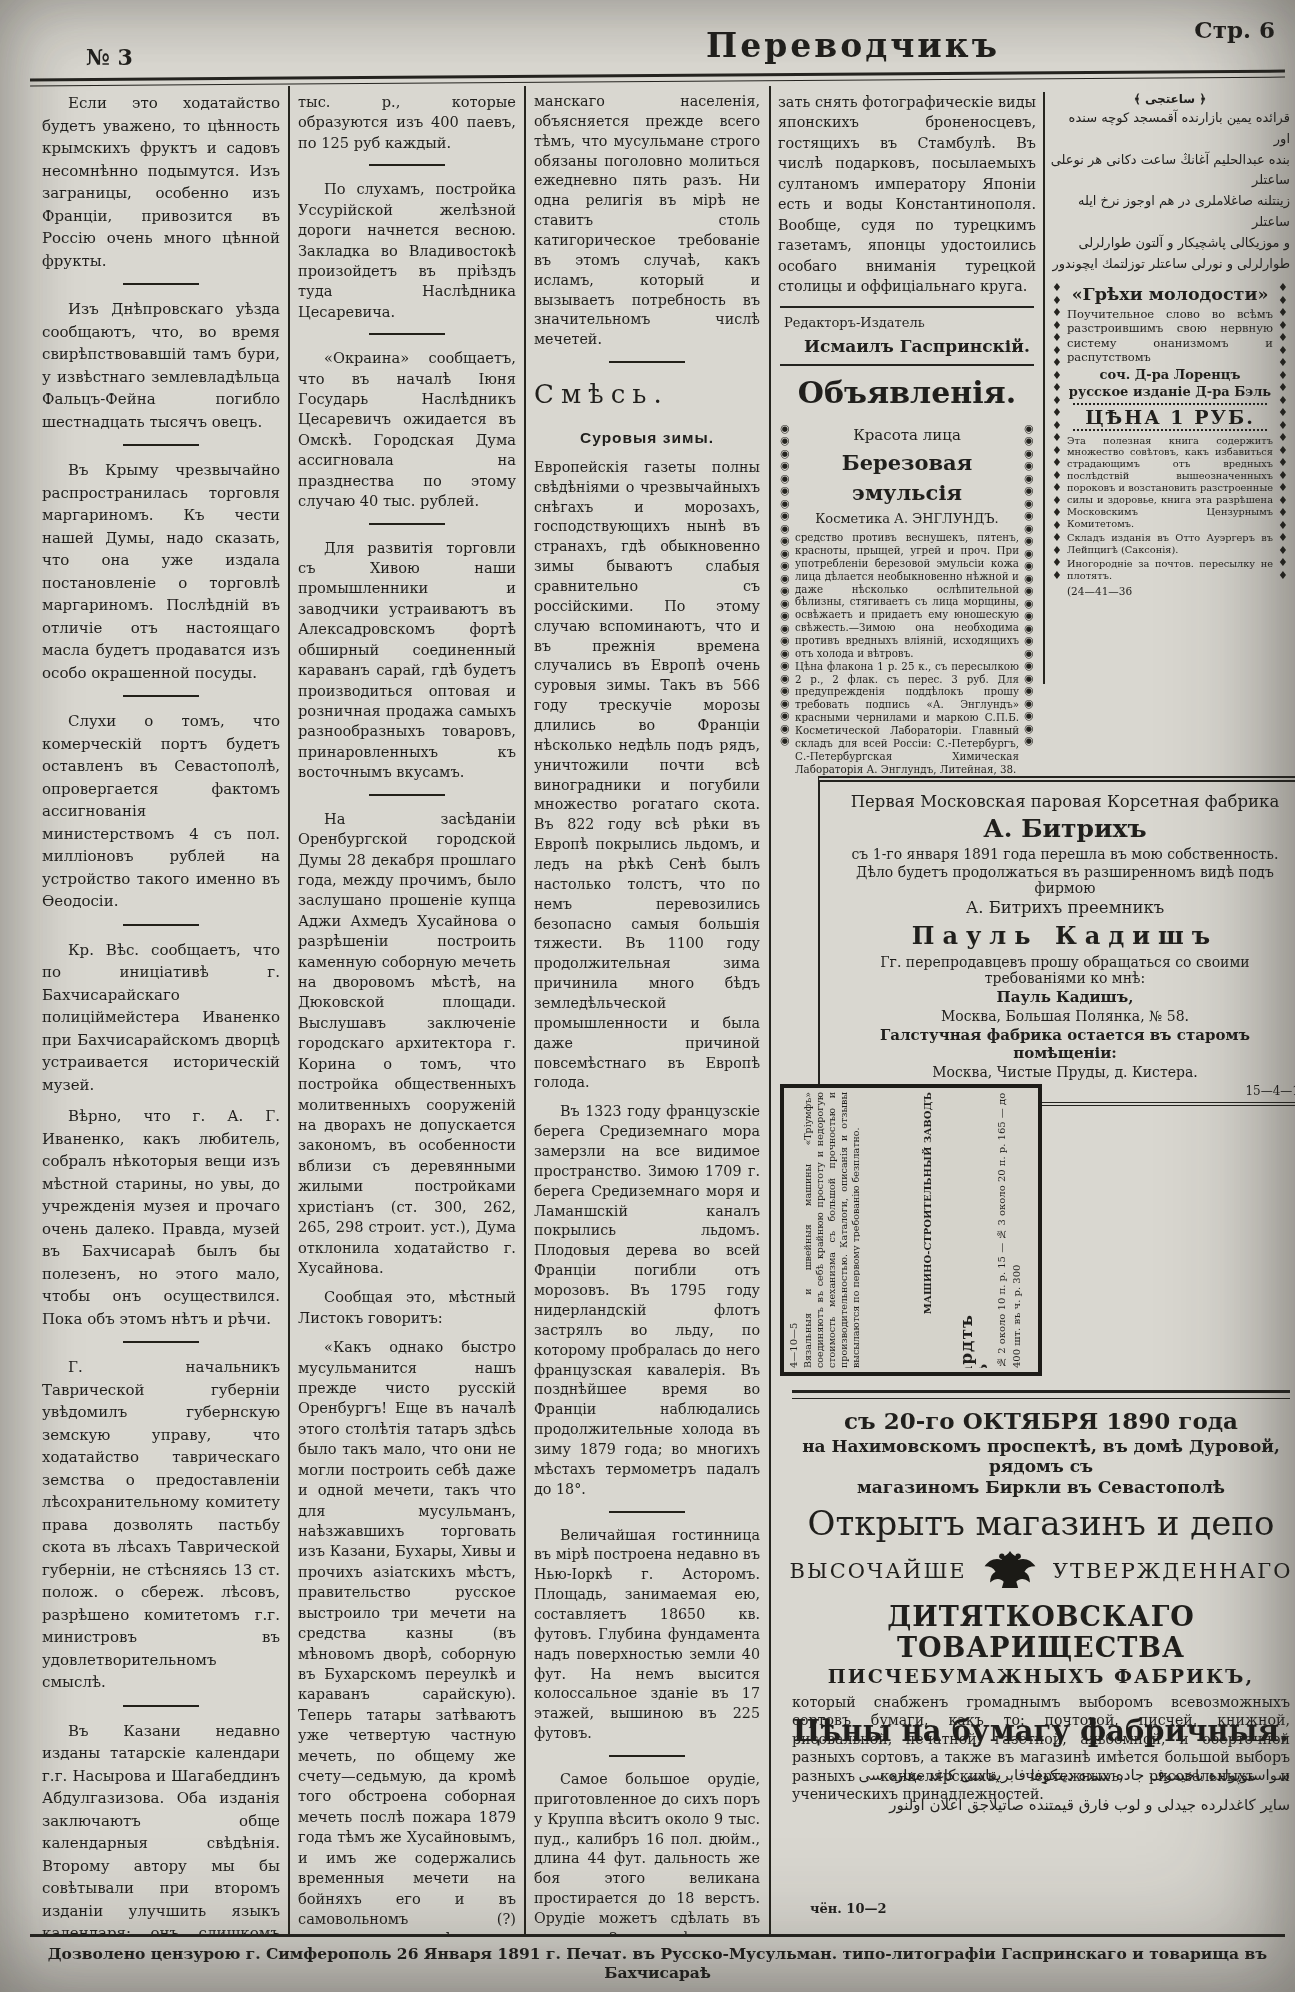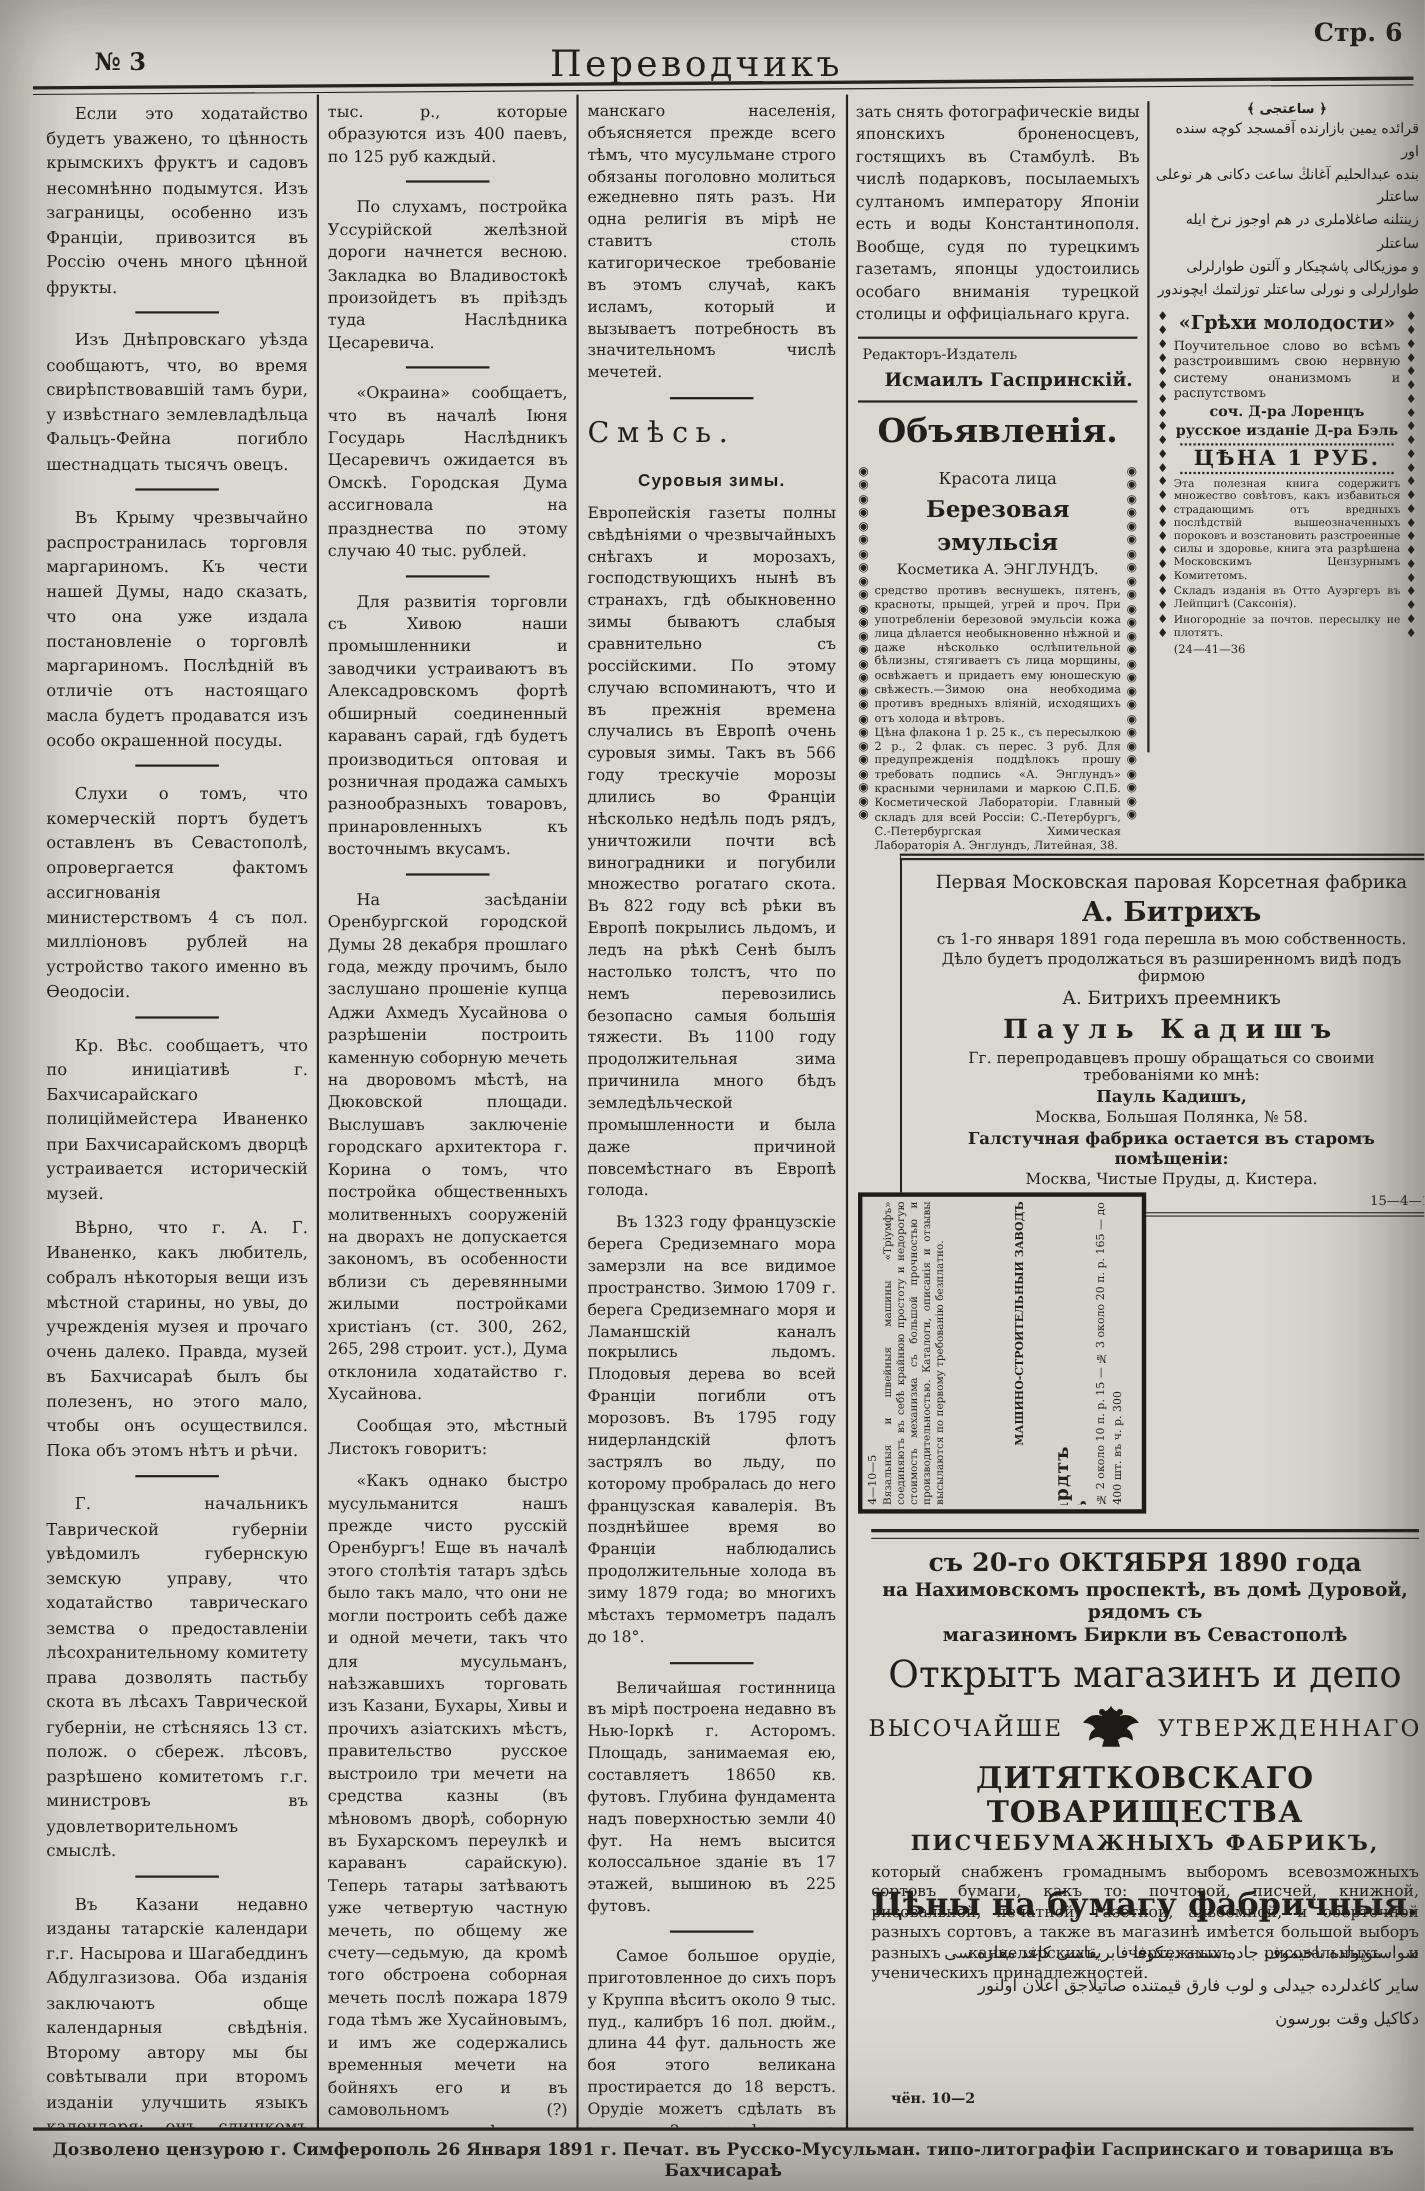--- a/index.html
+++ b/index.html
@@ -2,22 +2,22 @@
 <html><head>
 <meta charset="utf-8">
 <style>
   html,body{margin:0;padding:0;background:#a9a7a1;}
   .page{position:relative;width:1295px;height:1992px;margin:0 auto;
     background:#d9d7d0;color:#201f1c;overflow:hidden;
     font-family:"DejaVu Serif",serif;
     box-shadow:inset 0 0 70px rgba(40,38,34,.22), inset -28px -40px 110px rgba(35,33,30,.3), inset 14px 10px 60px rgba(40,38,34,.12);}
   
   .issue-no{position:absolute;left:86px;top:44px;font-size:22px;font-weight:bold;}
-  .masthead{position:absolute;left:500px;top:38px;width:500px;text-align:left;
-    font-size:33px;font-weight:normal;letter-spacing:3px;}
+  .masthead{position:absolute;left:500px;top:26px;width:500px;text-align:right;
+    font-size:33px;font-weight:bold;letter-spacing:3px;}
   .page-label{position:absolute;right:20px;top:16px;font-size:23px;font-weight:bold;}
   .head-rule{position:absolute;left:30px;right:10px;top:74px;height:4px;
     border-top:3px solid #24231f;border-bottom:1px solid #24231f;transform:rotate(-.4deg);}
   
   .v-rule{position:absolute;top:86px;width:2px;background:#26251f;}
   .col{position:absolute;top:92px;height:1842px;overflow:hidden;text-align:justify;}
   .col1{left:42px;width:238px;font-size:15px;line-height:1.5;}
   .col2{left:298px;width:218px;font-size:14.6px;line-height:1.4;}
   .col3{left:534px;width:226px;font-size:14.3px;line-height:1.39;}
   .b-p{text-indent:26px;margin:0 0 9px;}
@@ -374,21 +374,20 @@
       <div class="d-name2">ПИСЧЕБУМАЖНЫХЪ ФАБРИКЪ,</div>
       <div class="d-body">который снабженъ громаднымъ выборомъ всевозможныхъ сортовъ бумаги, какъ то: почтовой, писчей, книжной, рисовальной, печатной, газетной, альбомной, и оберточной разныхъ сортовъ, а также въ магазинѣ имѣется большой выборъ разныхъ канцелярскихъ, чертежныхъ, рисовальныхъ и ученическихъ принадлежностей.</div>
     </div>
 
     <div class="prices-line">Цѣны на бумагу фабричныя.</div>
 
     <div class="arabic-bottom">
       <div>
           <div class="b-ar">سواستوپولده ناخيموف جاده سنده ديتكوفا فابريقاسى كاغد مغازه سى</div>
           <div class="b-ar">ساير كاغدلرده جيدلى و لوب فارق قيمتنده صاتيلاجق اعلان اولنور</div>
-          <div class="b-ar">دكاكيل وقت بورسون</div>
         </div>
       <div class="ab-tag">чён. 10—2</div>
     </div>
   </div>
 
   <div class="foot-rule"></div>
   <div class="footer">Дозволено цензурою г. Симферополь 26 Января 1891 г. Печат. въ Русско-Мусульман. типо-литографіи Гаспринскаго и товарища въ Бахчисараѣ</div>
 </div>
 
 </body></html>

